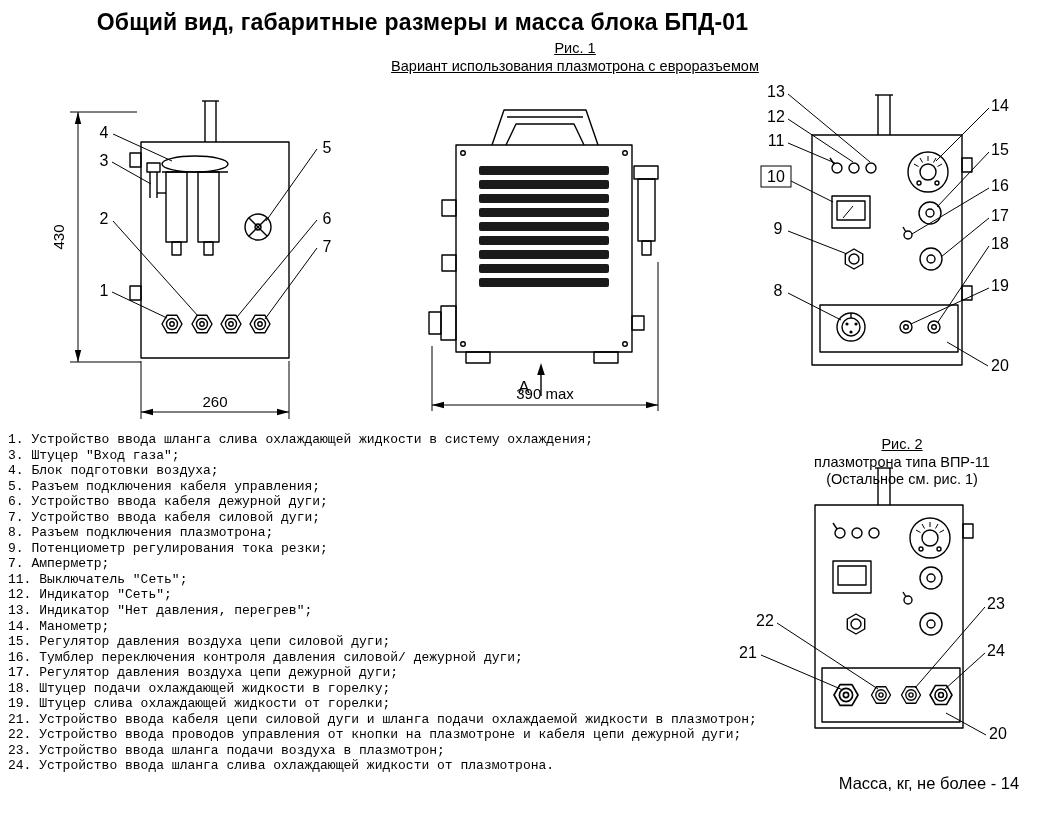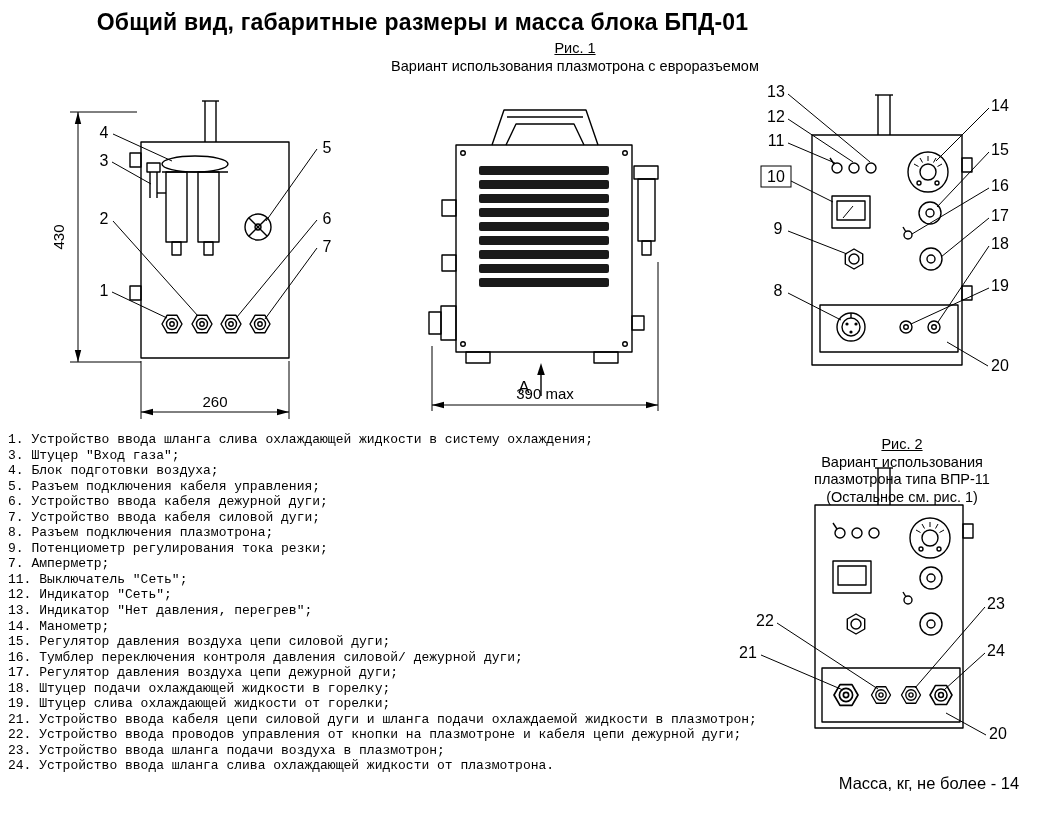--- a/index.html
+++ b/index.html
@@ -1,20 +1,20 @@
 <!DOCTYPE html>
 <html><head>
 <meta charset="utf-8">
 <style>
   * { margin:0; padding:0; box-sizing:border-box; }
   html,body { width:1052px; height:822px; background:#fff; }
   body { font-family:"Liberation Sans", sans-serif; color:#000; position:relative; overflow:hidden; }
   .page { position:absolute; left:0; top:0; width:845px; height:822px; background:#fff; }
   .title { position:absolute; top:9px; left:0; width:100%; text-align:center; font-size:23px; font-weight:bold; letter-spacing:0.2px; }
-  .fig1-cap { position:absolute; top:40px; left:275px; width:600px; text-align:center; font-size:14.5px; line-height:17.5px; }
+  .fig1-cap { position:absolute; top:40px; left:275px; width:600px; text-align:center; font-size:14.5px; line-height:17.5px;text-decoration:underline; }
   .underl { text-decoration:underline; }
   .fig2-cap { position:absolute; top:388px; left:782px; width:240px; text-align:center; font-size:14.5px; line-height:17.5px;margin-top:48px; }
   .parts-list { position:absolute; left:8px; top:432px; width:730px; font-size:13px; line-height:15.55px; }
   .parts-list .li { white-space:nowrap;font-family:Liberation Mono, monospace; }
   .mass-note { position:absolute; left:806px; top:774px; width:246px; text-align:center; font-size:16.5px; }
   .drawing-svg { position:absolute; left:0; top:0; }
   svg .ln { stroke:#000; stroke-width:1.4; fill:none; stroke-linejoin:round; }
   svg .thin { stroke:#000; stroke-width:1; fill:none; }
   svg .fill { fill:#000; stroke:none; }
   svg .bar { fill:#1a1a1a; stroke:none; }
@@ -29,21 +29,20 @@
 
   <div class="title">Общий вид, габаритные размеры и масса блока БПД-01</div>
 
   <div class="fig1-cap">
     <div><span class="underl">Рис. 1</span></div>
     <div>Вариант использования плазмотрона с евроразъемом</div>
   </div>
 
   <div class="fig2-cap">
     <div><span class="underl">Рис. 2</span></div>
-    <div>Вариант использования</div>
     <div>плазмотрона типа ВПР-11</div>
     <div>(Остальное см. рис. 1)</div>
   </div>
 
   <svg class="drawing-svg" width="1052" height="822" viewBox="0 0 1052 822">
     <defs>
       <g id="hexnut">
         <polygon class="ln" points="10,0 5,8.7 -5,8.7 -10,0 -5,-8.7 5,-8.7"></polygon>
         <circle class="ln" r="5.5"></circle>
         <circle class="ln" r="2.2"></circle>

